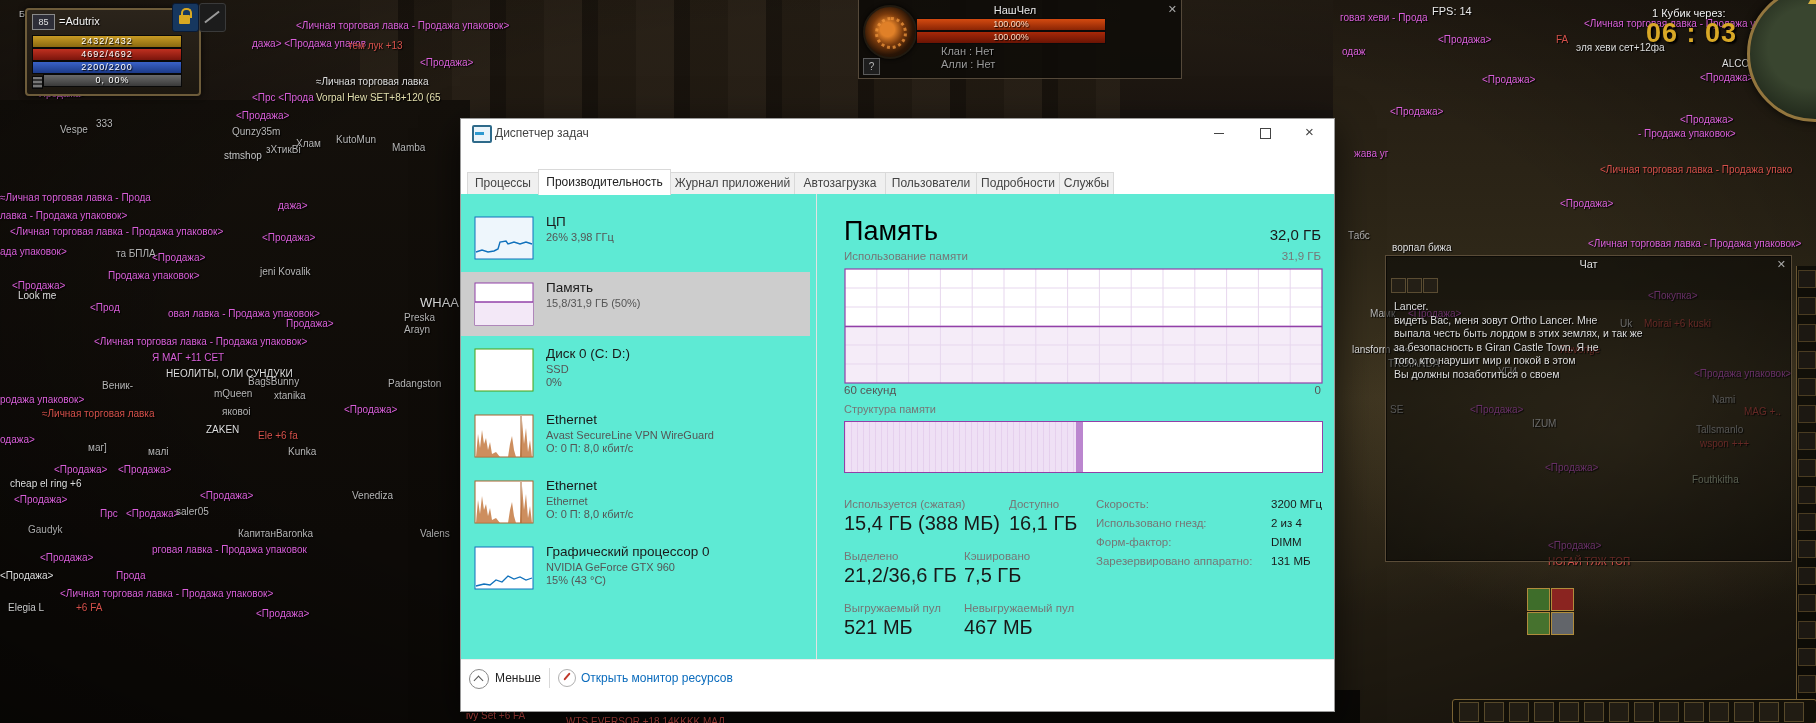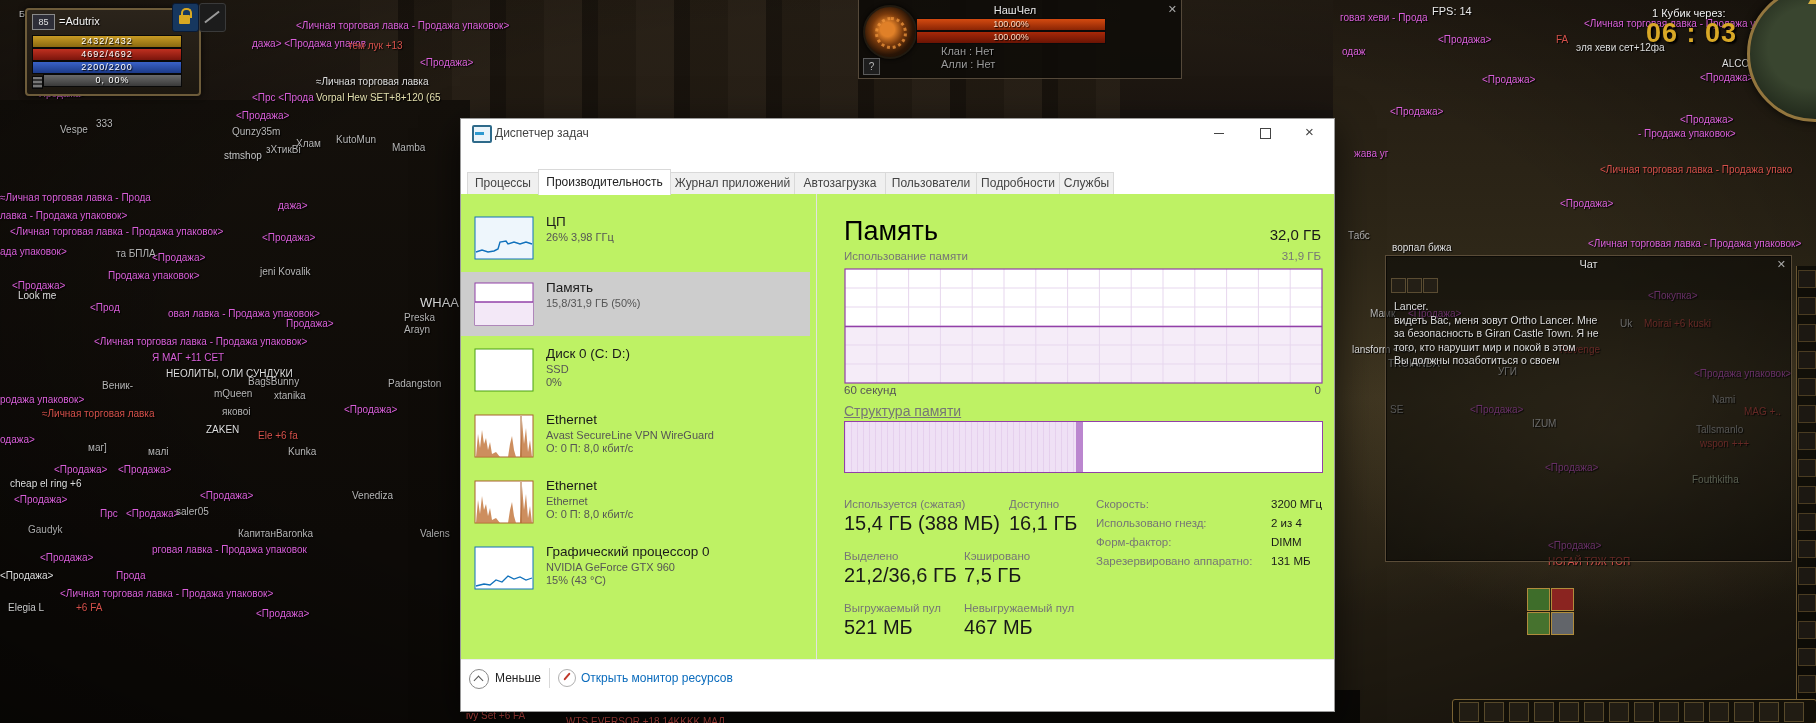--- a/index.html
+++ b/index.html
@@ -102,37 +102,37 @@
   #btn-max:after{content:"";position:absolute;left:18px;top:9px;width:9px;height:9px;border:1px solid #444;}
   #btn-close:after{content:"×";position:absolute;left:17px;top:4px;font-size:15px;color:#444;}
   #tm-menubar{position:absolute;left:0;top:28px;right:0;height:22px;background:#fff;display:flex;
     align-items:center;padding-left:9px;gap:0;}
   .menu-item{padding:2px 9px;color:#222;}
   #tm-tabstrip{position:absolute;left:0;top:50px;right:0;height:25px;background:#fff;
     border-bottom:1px solid #d9d9d9;}
   .tm-tab{position:absolute;top:3px;height:21px;background:#f0f0f0;border:1px solid #d9d9d9;
     border-bottom:none;text-align:center;font-size:12px;color:#444;line-height:21px;}
   .tm-tab.sel{background:#fff;top:0;height:25px;line-height:25px;color:#222;z-index:2;}
-  #tm-body{position:absolute;left:0;top:75px;right:0;bottom:52px;background:#bef264;overflow:hidden;}
+  #tm-body{position:absolute;left:0;top:75px;right:0;bottom:52px;background:#5eead4;overflow:hidden;}
   #tm-sidebar{position:absolute;left:0;top:0;width:355px;bottom:0;}
   .sb-item{position:absolute;left:0;width:349px;height:64px;}
   .sb-item.sel{background:#cdcdcd;}
   .sb-icon{position:absolute;left:13px;top:10px;width:60px;height:44px;}
   .sb-title{position:absolute;left:85px;top:8px;font-size:13.5px;color:#1a1a1a;}
   .sb-line{position:absolute;left:85px;font-size:11px;color:#555;white-space:nowrap;}
   #tm-divider{position:absolute;left:355px;top:0;bottom:0;width:1px;background:#e2e2e2;}
   #tm-main{position:absolute;left:383px;top:0;width:479px;bottom:0;}
   #mem-title{position:absolute;left:0;top:22px;font-size:27px;font-weight:300;color:#000;}
   #mem-total{position:absolute;right:2px;top:32px;font-size:15px;color:#191919;}
   #mem-cap{position:absolute;left:0;top:56px;font-size:11.5px;color:#767676;}
   #mem-max{position:absolute;right:2px;top:56px;font-size:11.5px;color:#767676;}
   #graph{position:absolute;left:0;top:74px;}
   #axis-l{position:absolute;left:0;top:190px;font-size:11.5px;color:#555;}
   #axis-r{position:absolute;right:2px;top:190px;font-size:11.5px;color:#555;}
-  #comp-cap{position:absolute;left:0;top:209px;font-size:14px;color:#767676;text-decoration:underline;}
+  #comp-cap{position:absolute;left:0;top:209px;font-size:11px;color:#767676;}
   #compbar{position:absolute;left:0;top:227px;width:477px;height:50px;border:1px solid #9240a8;background:#fff;}
   .seg{position:absolute;top:0;bottom:0;}
   .stat{position:absolute;}
   .stat .lb{font-size:11.5px;color:#767676;white-space:nowrap;}
   .stat .vl{font-size:20px;font-weight:300;color:#191919;white-space:nowrap;margin-top:2px;}
   .det-lb{position:absolute;font-size:11.5px;color:#767676;white-space:nowrap;}
   .det-vl{position:absolute;font-size:11.5px;color:#191919;white-space:nowrap;}
   #tm-footer{position:absolute;left:0;right:0;bottom:0;height:51px;border-top:1px solid #ececec;background:#fff;}
   #less-btn{position:absolute;left:8px;top:9px;width:18px;height:18px;border:1px solid #8a8a8a;border-radius:50%;}
   #less-btn:after{content:"";position:absolute;left:5px;top:7px;width:6px;height:6px;
@@ -327,20 +327,21 @@
 
   <div id="chat-panel">
     <div id="chat-title">Чат</div>
     <div id="chat-close">✕</div>
     <div class="chat-tab" style="left:5px"></div>
     <div class="chat-tab" style="left:21px"></div>
     <div class="chat-tab" style="left:37px"></div>
     <div id="chat-lines">
         <div class="chat-line">Lancer.</div>
         <div class="chat-line">видеть Вас, меня зовут Ortho Lancer. Мне</div>
+        <div class="chat-line">выпала честь быть лордом в этих землях, и так же</div>
         <div class="chat-line">за безопасность в Giran Castle Town. Я не</div>
         <div class="chat-line">того, кто нарушит мир и покой в этом</div>
         <div class="chat-line">Вы должны позаботиться о своем</div>
       </div>
   </div>
 
   <div id="right-strip">
       <div class="rs-slot" style="top: 4px;"></div>
       <div class="rs-slot" style="top: 31px;"></div>
       <div class="rs-slot" style="top: 58px;"></div>

